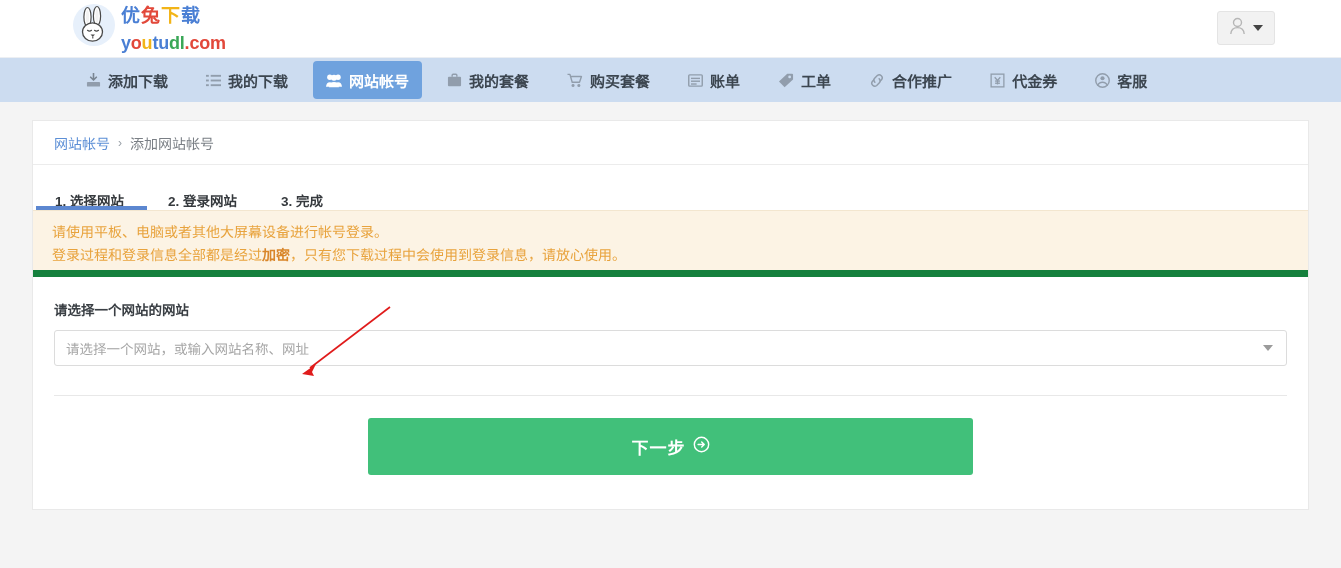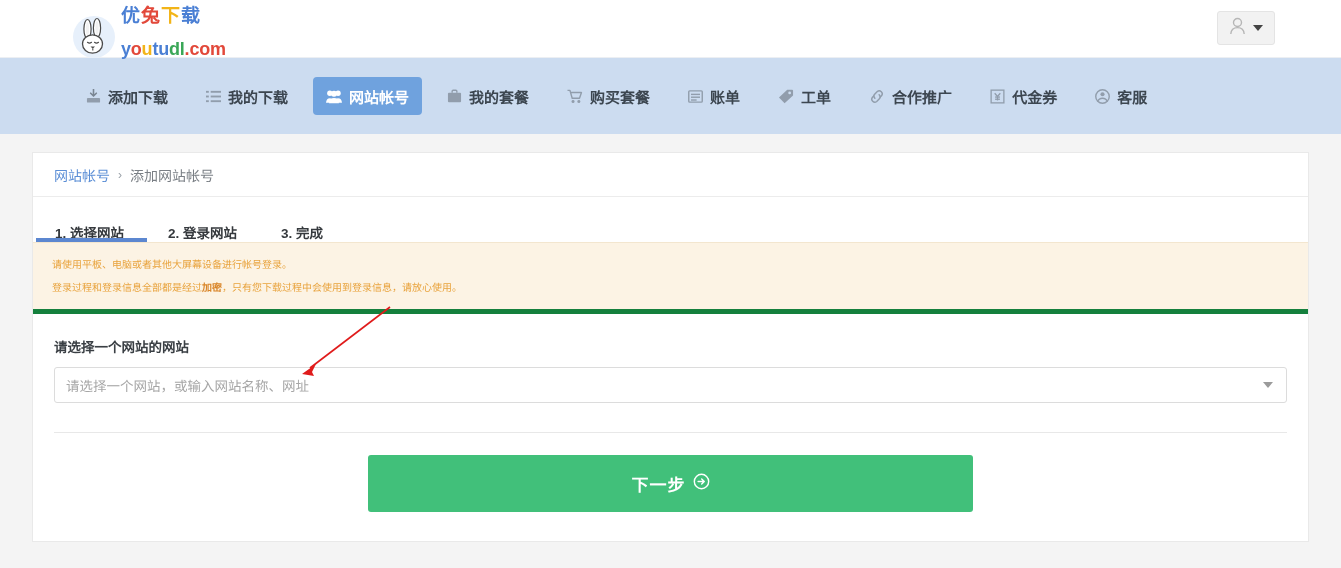--- a/index.html
+++ b/index.html
@@ -16,21 +16,21 @@
   .topbar {
     position: relative;
     height: 58px;
     background: #ffffff;
     border-bottom: 1px solid #eceff3;
   }
   .logo-wrap {
     position: absolute;
     left: 73px; top: 4px;
     display: flex;
-    align-items: flex-end;
+    align-items: flex-start;
     gap: 6px;
   }
   .bunny {
     width: 42px; height: 42px;
     border-radius: 50%;
     background: #e7f0fb;
     position: relative;
     flex: 0 0 auto;
   }
   .bunny svg { position: absolute; left: 0; top: 0; }
@@ -43,21 +43,21 @@
     white-space: nowrap;
   }
   .logo-cn .c1 { color: #4a7fd4; }
   .logo-cn .c2 { color: #e2483a; }
   .logo-cn .c3 { color: #f2b418; }
   .logo-cn .c4 { color: #4a7fd4; }
   .logo-en {
     font-size: 18px;
     font-weight: bold;
     letter-spacing: -0.2px;
-    margin-top: 15px;
+    margin-top: 9px;
     white-space: nowrap;
   }
   .logo-en .e1 { color: #4a7fd4; }
   .logo-en .e2 { color: #e2483a; }
   .logo-en .e3 { color: #f2b418; }
   .logo-en .e4 { color: #4a7fd4; }
   .logo-en .e5 { color: #3aa757; }
   .logo-en .e6 { color: #e2483a; }
 
   .user-btn {
@@ -75,21 +75,21 @@
   }
   .user-btn .caret {
     width: 0; height: 0;
     border-left: 5px solid transparent;
     border-right: 5px solid transparent;
     border-top: 6px solid #444;
   }
 
   
   .navbar {
-    height: 76px;
+    height: 44px;
     background: #ccdcf0;
     display: flex;
     align-items: center;
     padding-left: 73px;
   }
   .nav-item {
     display: flex;
     align-items: center;
     gap: 7px;
     height: 38px;
@@ -155,24 +155,24 @@
     content: "";
     position: absolute;
     left: -16px; right: -20px; bottom: 0;
     height: 4px;
     background: #5c87d0;
   }
 
   .notice {
     background: #fcf3e4;
     border-top: 1px solid #f3e6cf;
-    border-bottom: 5px solid #15803d;
-    padding: 10px 0 10px 19px;
+    border-bottom: 7px solid #15803d;
+    padding: 10px 0 3px 19px;
     color: #e8a33d;
-    font-size: 10px;
+    font-size: 14px;
     line-height: 23px;
   }
   .notice b { color: #d9862a; }
 
   .form-area { padding: 22px 21px 0 21px; position: relative; }
   .field-label {
     font-size: 13.5px;
     font-weight: bold;
     color: #3a3f44;
     margin-bottom: 11px;

